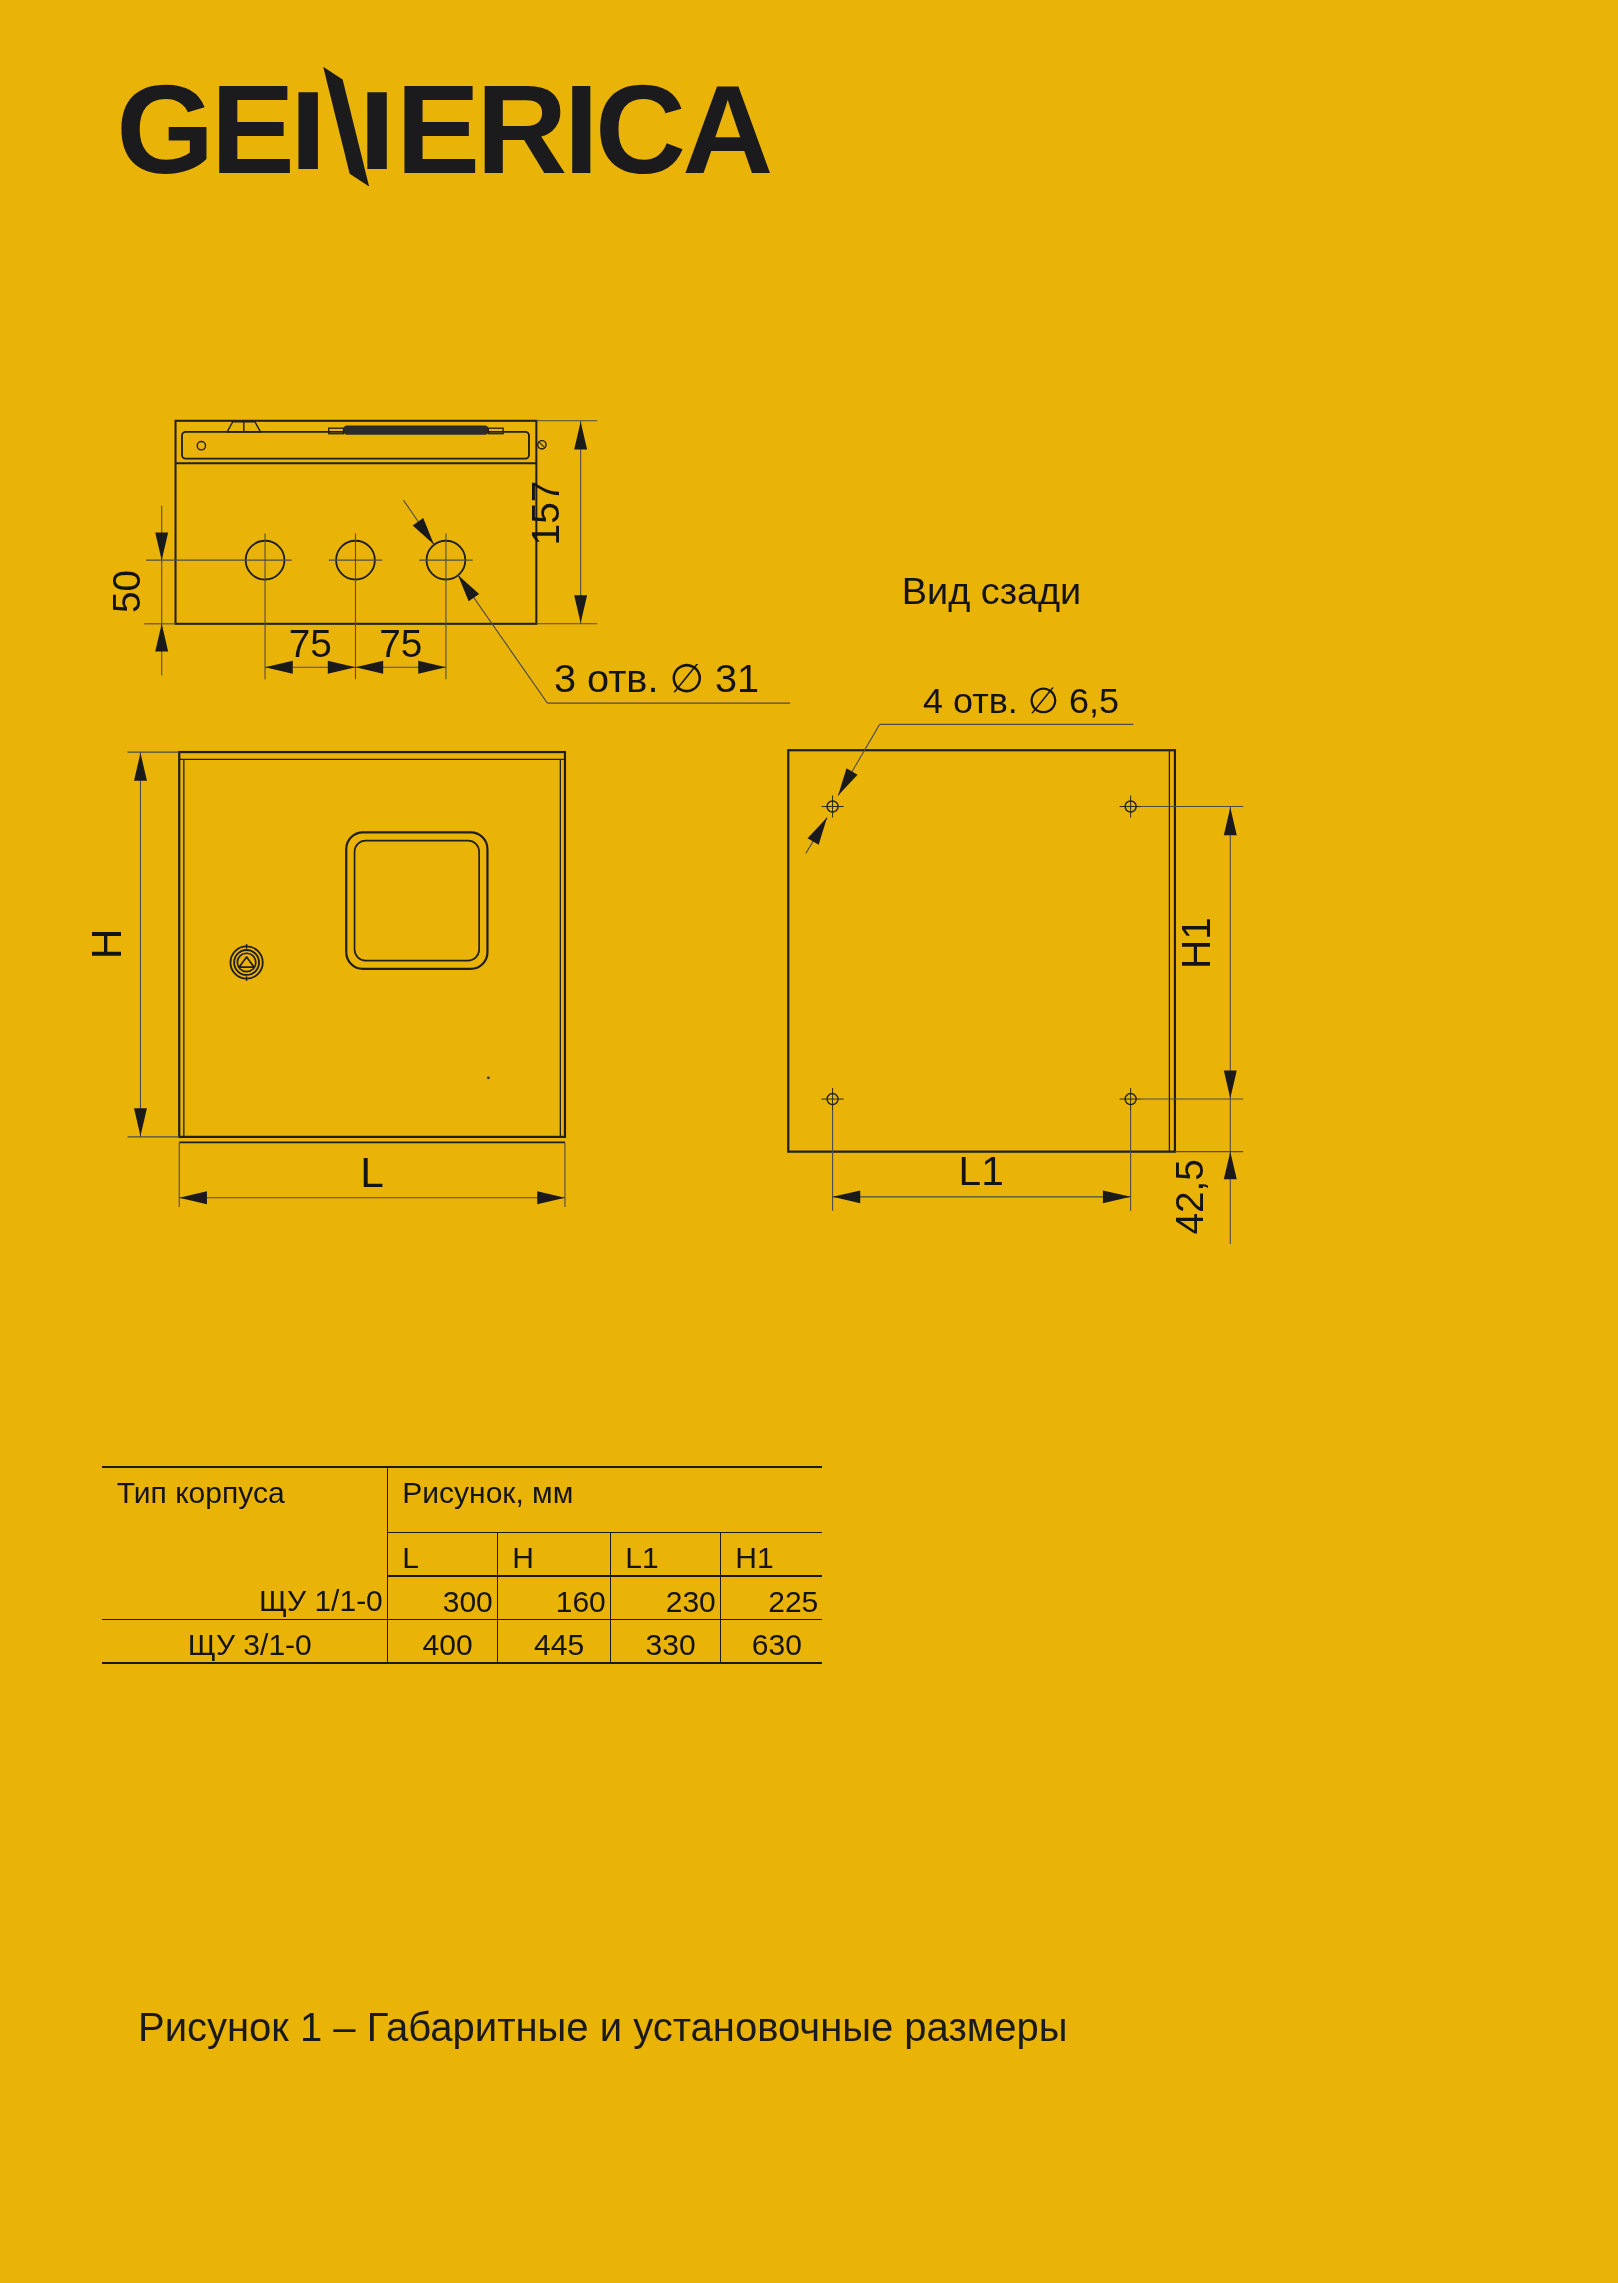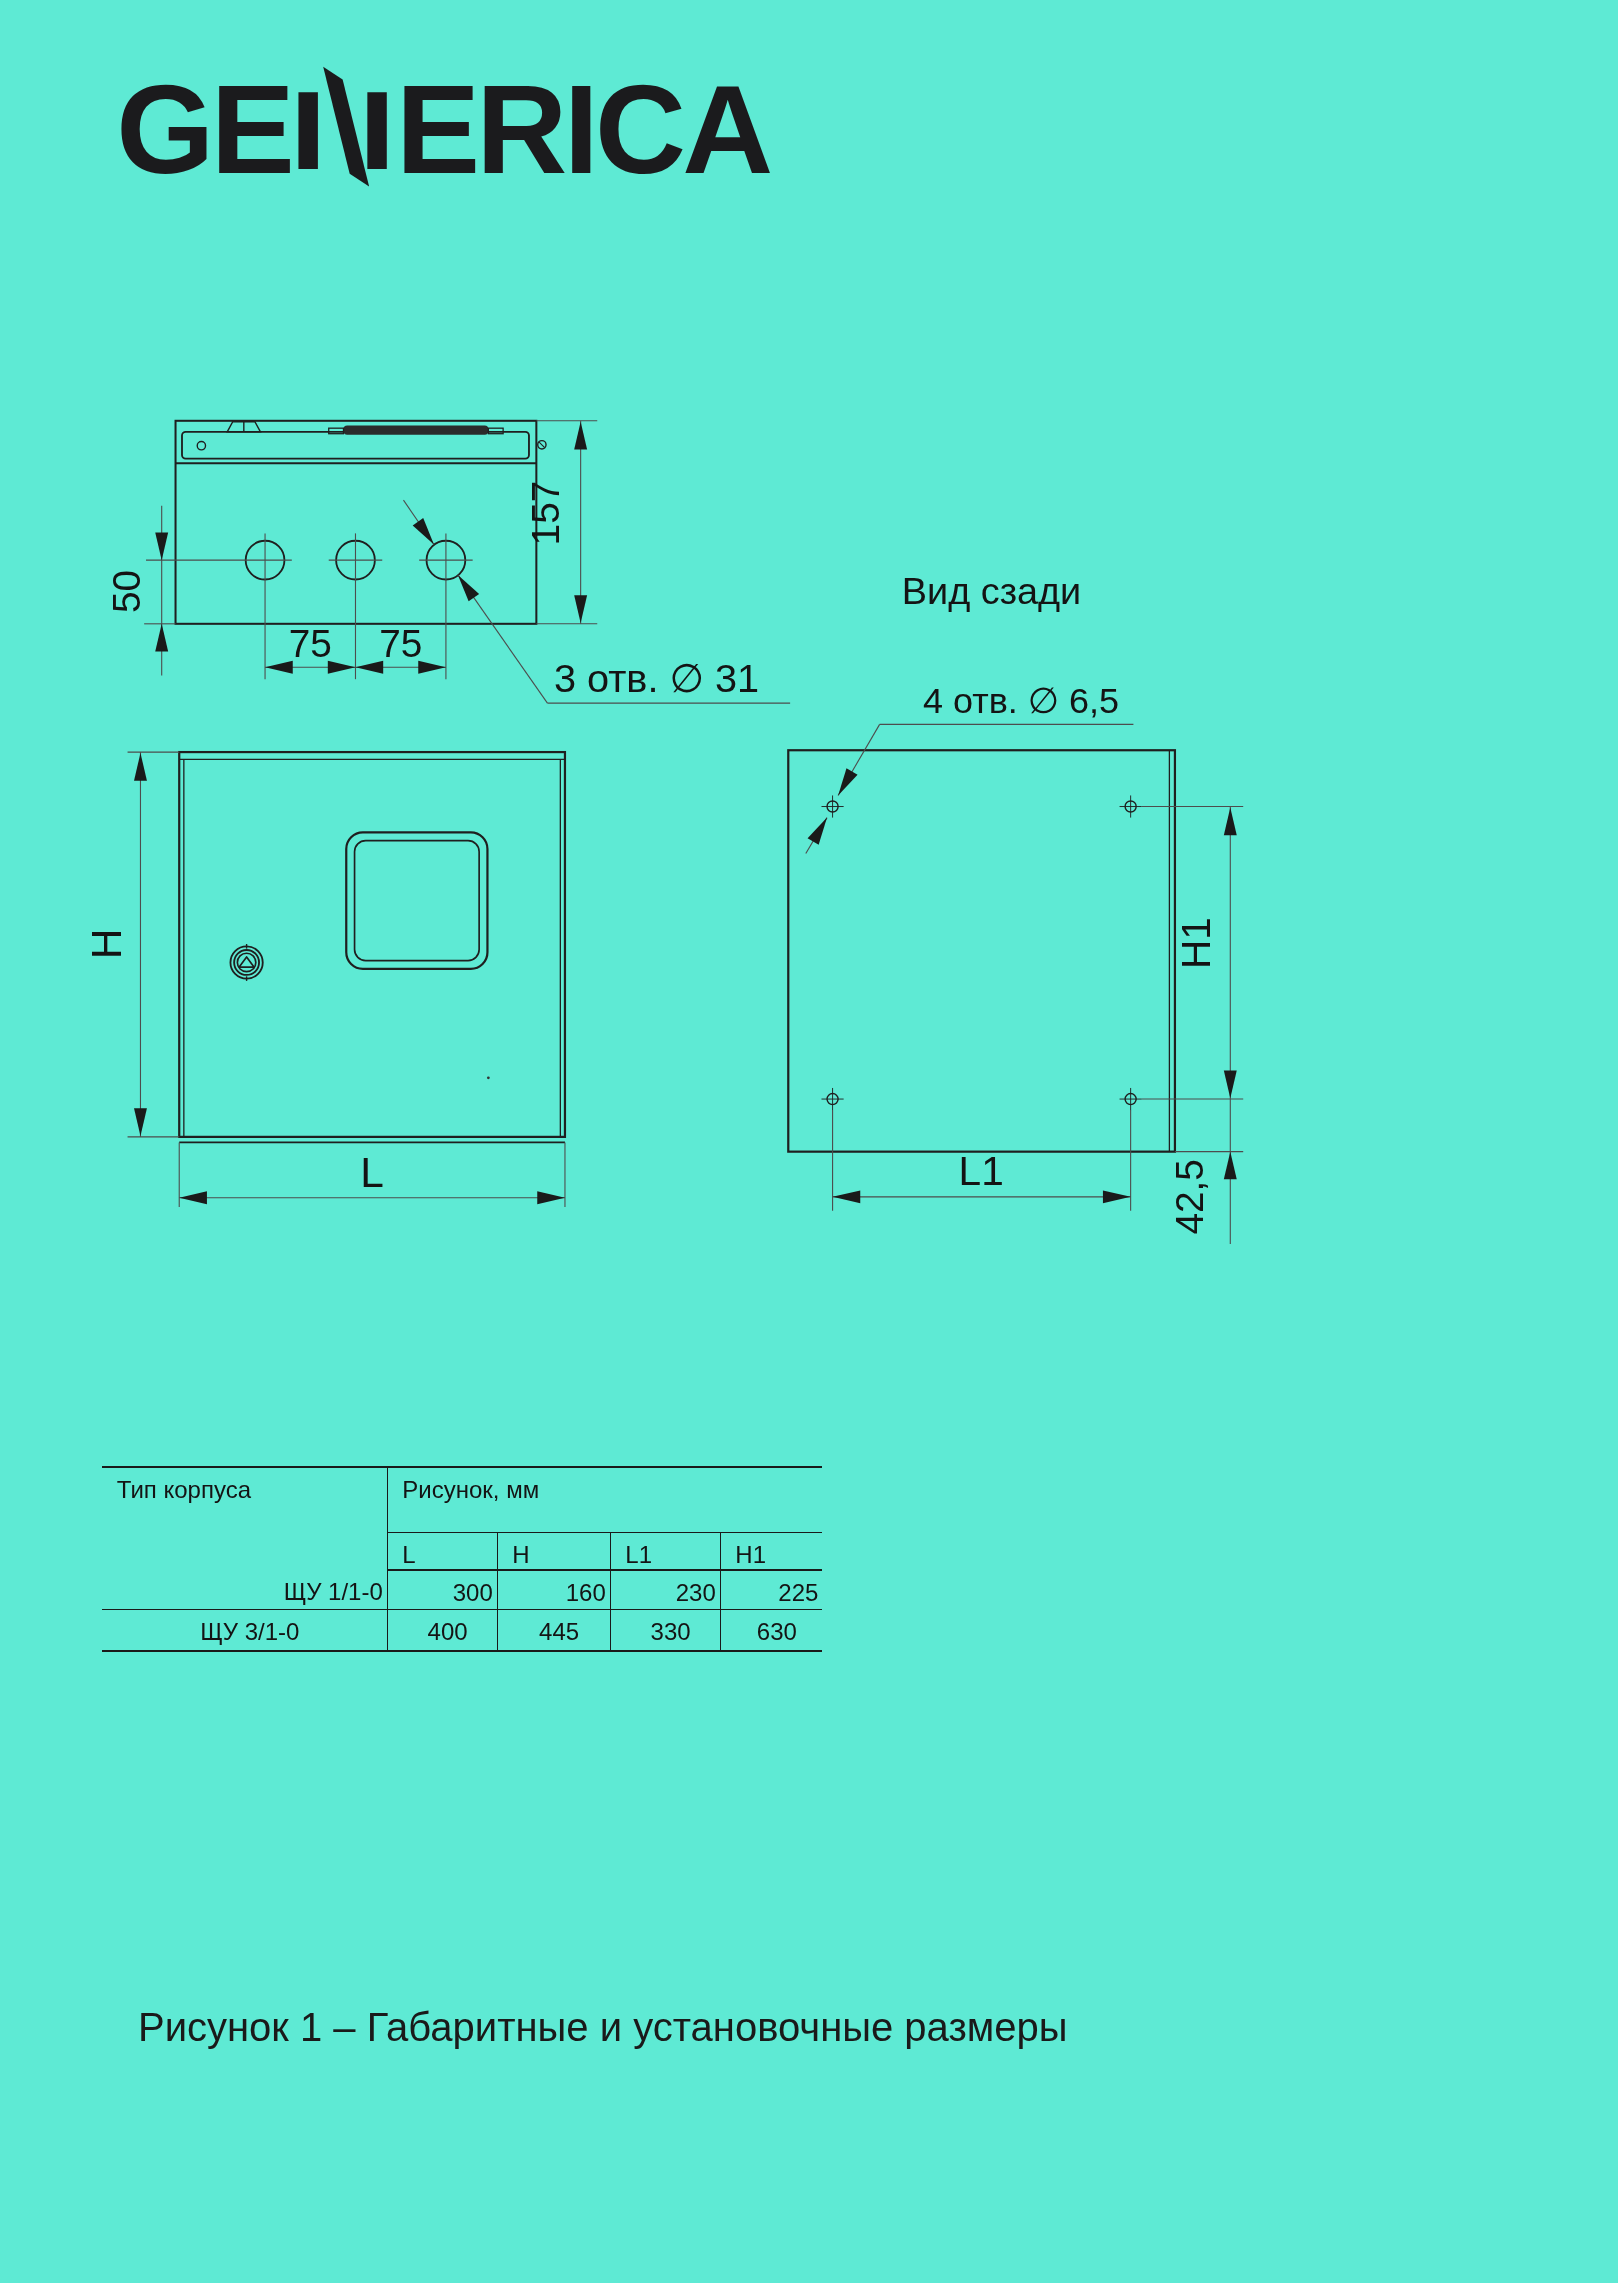--- a/index.html
+++ b/index.html
@@ -1,29 +1,29 @@
 <!DOCTYPE html>
 <html style="font-size:14.8px"><head>
 <meta charset="utf-8">
 <style>
   html,body{margin:0;padding:0;background:#e8e8e8;}
   .page{
-    position:relative;width:1619px;height:2283px;background:#5eead4;
+    position:relative;width:1619px;height:2283px;background:#eab308;
     overflow:hidden;font-family:"Liberation Sans",sans-serif;color:#111;
     margin:0 auto;
   }
   .abs{position:absolute;}
   svg text{font-family:"Liberation Sans",sans-serif;fill:#141414;}
   .logo-svg text{font-weight:bold;letter-spacing:-4px;fill:#1b1b1d;}
 
   
   table.spec{
     position:absolute;left:102px;top:1466px;width:720px;
     border-collapse:collapse;table-layout:fixed;
-    font-size:24px;color:#141414;
+    font-size:30px;color:#141414;
   }
   table.spec td{
     padding:8.3px 3.7px 0 14.8px;vertical-align:top;font-weight:400;
     white-space:nowrap;
   }
   tr.h1row{height:65px;}
   tr.subrow{height:38px;}
   tr.r1{height:39px;}
   tr.r2{height:42px;text-align:center;}
   td.top3{border-top:2.8px solid #1a1a1a;}

